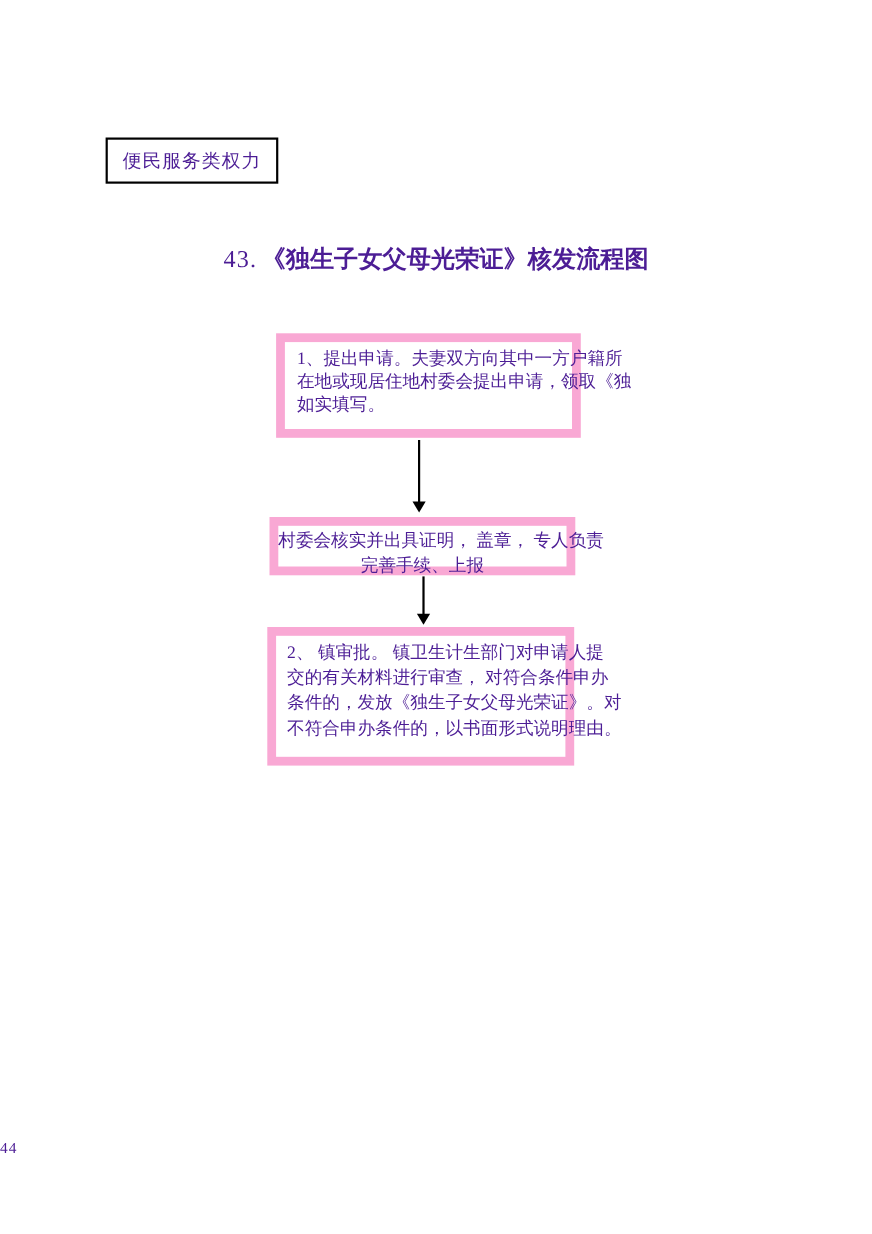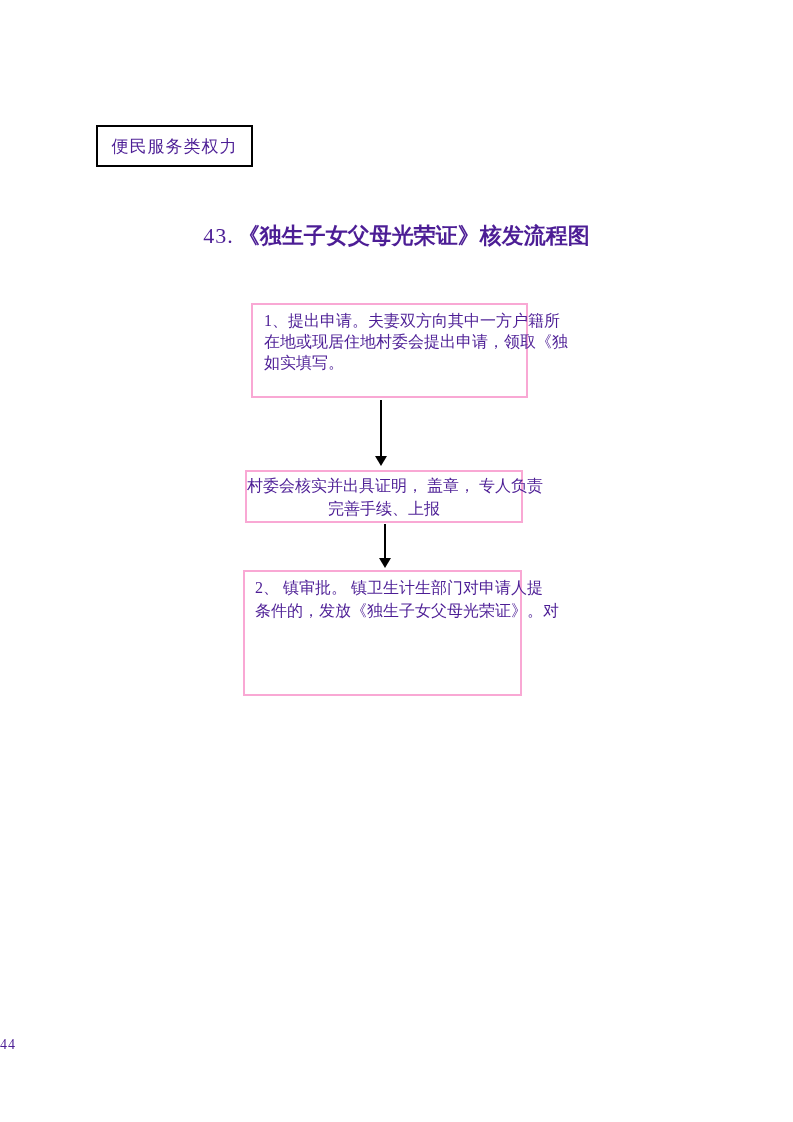--- a/index.html
+++ b/index.html
@@ -54,21 +54,21 @@
   }
   .title-text {
     font-family: "Liberation Sans", sans-serif;
     font-weight: bold;
     font-size: 22px;
   }
 
   
   .flow-box {
     position: absolute;
-    border: 2px solid #f9a8d4;
+    border: 8px solid #f9a8d4;
     box-sizing: border-box;
     font-size: 16px;
     font-family: "Liberation Serif", serif;
   }
   .flow-box .fline {
     white-space: nowrap;
   }
   .box-step1 {
     left: 251px;
     top: 303px;
@@ -164,18 +164,20 @@
     <div class="fline">完善手续、上报</div>
   </div>
 
   <div class="arrow arrow-2">
     <div class="shaft"></div>
     <div class="head"></div>
   </div>
 
   <div class="flow-box box-step2">
     <div class="fline">2、 镇审批。 镇卫生计生部门对申请人提</div>
+    <div class="fline">交的有关材料进行审查， 对符合条件申办</div>
     <div class="fline">条件的，发放《独生子女父母光荣证》。对</div>
+    <div class="fline">不符合申办条件的，以书面形式说明理由。</div>
   </div>
 
   <div class="page-number">44</div>
 
 </div>
 
 </body></html>

